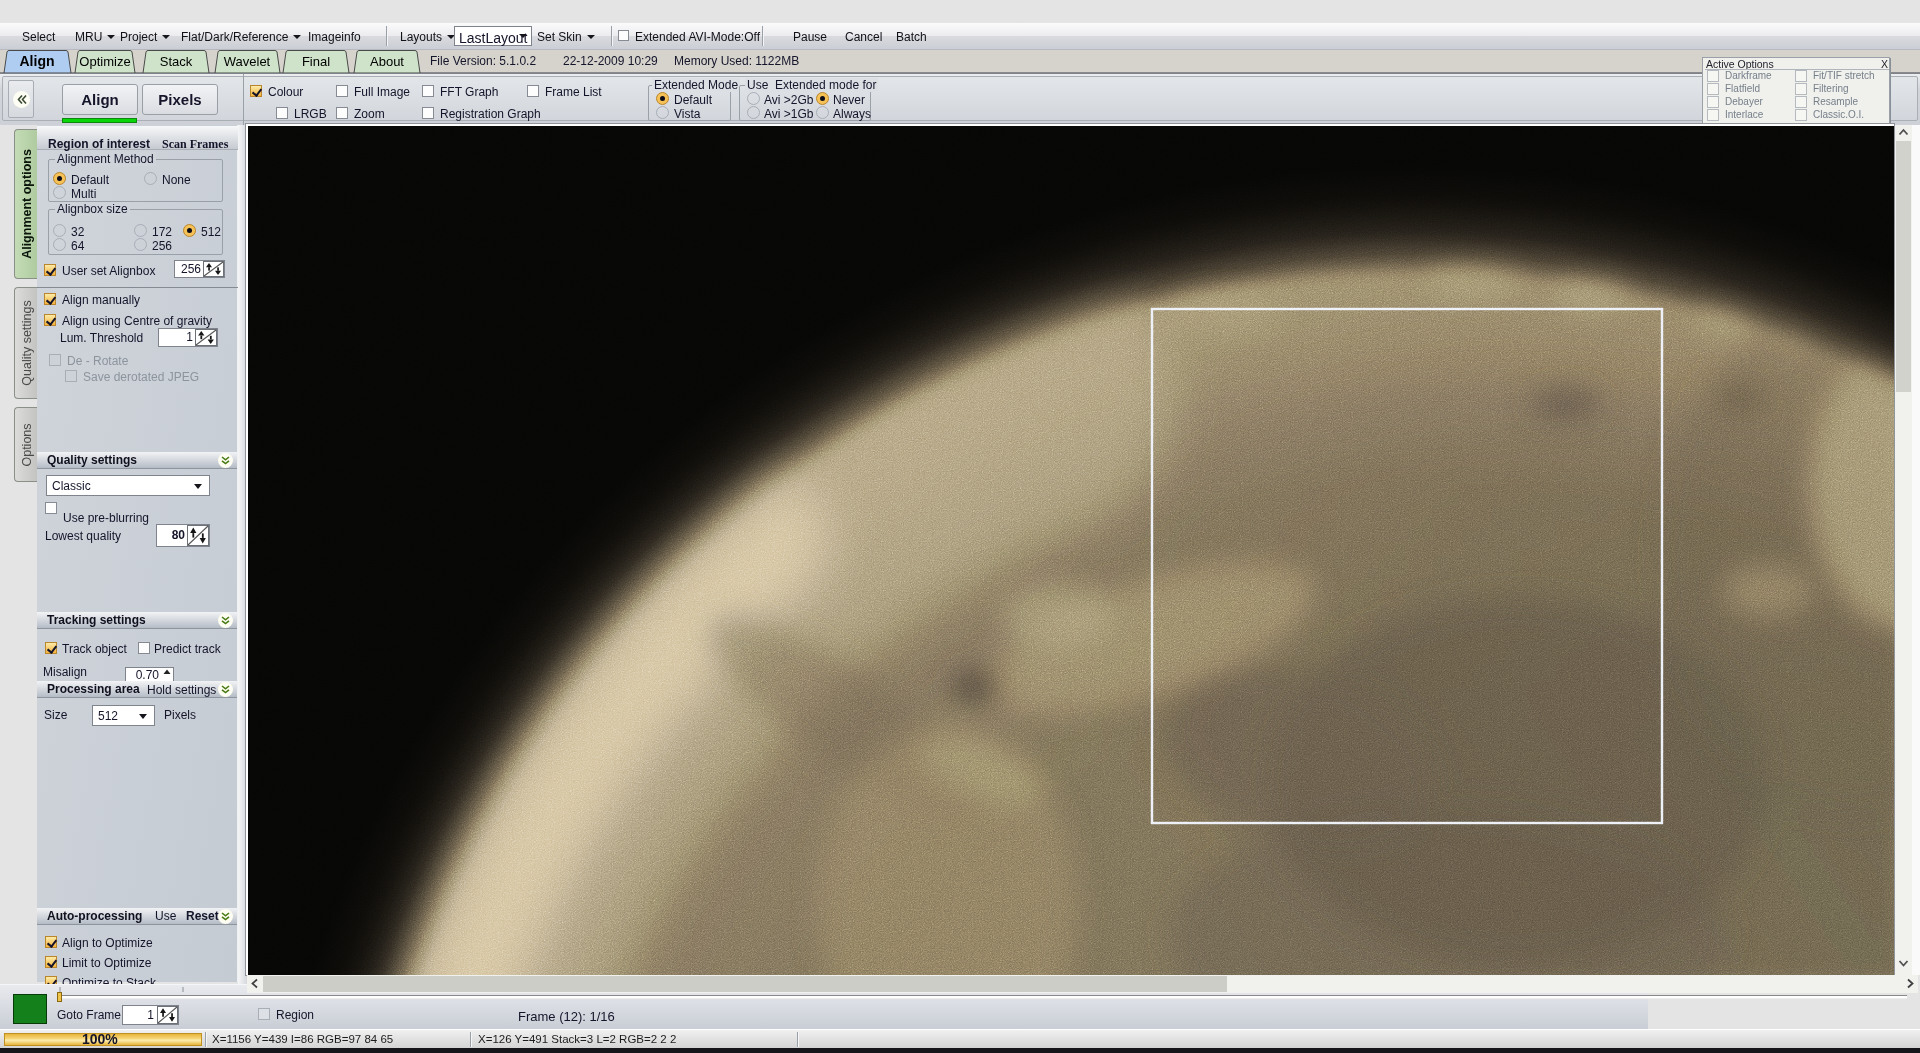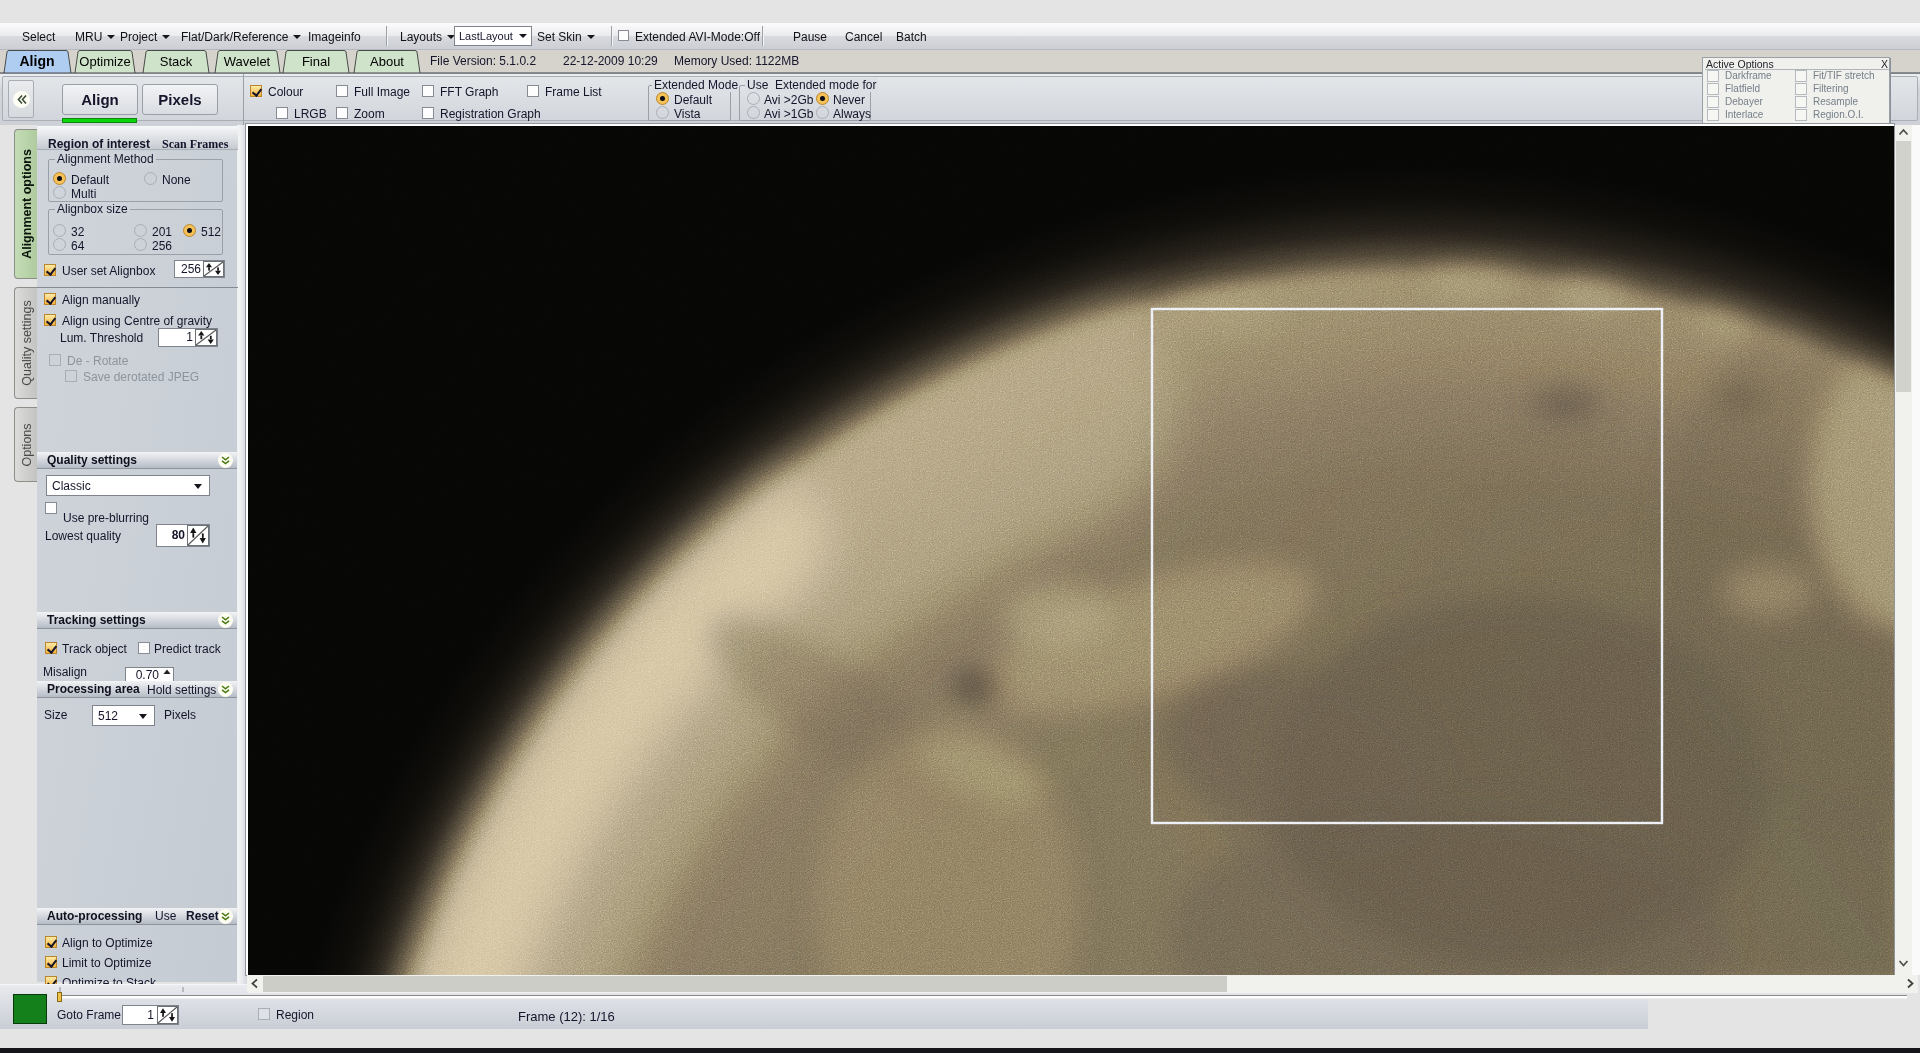--- a/index.html
+++ b/index.html
@@ -79,21 +79,21 @@
 
   <div id="menubar">
     <div class="mitem" style="left:22px">Select</div>
     <div class="mitem" style="left:75px">MRU<span class="darr"></span></div>
     <div class="mitem" style="left:120px">Project<span class="darr"></span></div>
     <div class="mitem" style="left:181px">Flat/Dark/Reference<span class="darr"></span></div>
     <div class="mitem" style="left:308px">Imageinfo</div>
     <div class="msep" style="left:386px"></div>
     <div class="mitem" style="left:400px">Layouts<span class="darr"></span></div>
     <div class="abs" style="left:454px;top:3px;width:78px;height:20px;background:#fff;border:1px solid #7f848c;">
-      <span style="position:absolute;left:4px;top:3px;font-size:11px;">LastLayout</span>
+      <span style="position:absolute;left:4px;top:3px;font-size:14px;">LastLayout</span>
       <span class="darr" style="position:absolute;right:4px;top:8px;"></span>
     </div>
     <div class="mitem" style="left:537px">Set Skin<span class="darr"></span></div>
     <div class="msep" style="left:611px"></div>
     <div class="cb" style="left:618px;top:7px;width:11px;height:11px;"></div>
     <div class="mitem" style="left:635px">Extended AVI-Mode:Off</div>
     <div class="msep" style="left:762px"></div>
     <div class="mitem" style="left:793px">Pause</div>
     <div class="mitem" style="left:845px">Cancel</div>
     <div class="mitem" style="left:896px">Batch</div>
@@ -182,21 +182,21 @@
       <div class="lbl" style="left:22px;top:38px">Debayer</div>
     <div class="cb" style="left:4px;top:51px;width:12px;height:12px;background:#f6f6f3;border-color:#b4bac0;"></div>
       <div class="lbl" style="left:22px;top:51px">Interlace</div>
     <div class="cb" style="left:92px;top:12px;width:12px;height:12px;background:#f6f6f3;border-color:#b4bac0;"></div>
       <div class="lbl" style="left:110px;top:12px">Fit/TIF stretch</div>
     <div class="cb" style="left:92px;top:25px;width:12px;height:12px;background:#f6f6f3;border-color:#b4bac0;"></div>
       <div class="lbl" style="left:110px;top:25px">Filtering</div>
     <div class="cb" style="left:92px;top:38px;width:12px;height:12px;background:#f6f6f3;border-color:#b4bac0;"></div>
       <div class="lbl" style="left:110px;top:38px">Resample</div>
     <div class="cb" style="left:92px;top:51px;width:12px;height:12px;background:#f6f6f3;border-color:#b4bac0;"></div>
-      <div class="lbl" style="left:110px;top:51px">Region.O.I.</div>
+      <div class="lbl" style="left:110px;top:51px">Classic.O.I.</div>
   </div>
 
   <div class="vtab" style="top:129px;height:150px;background:linear-gradient(90deg,#c4dcb6,#aeca9e);">
     <span style="font-weight:bold;color:#0a140a;">Alignment options</span>
     </div>
   <div class="vtab" style="top:287px;height:112px;background:linear-gradient(90deg,#dcdcda,#c2c2c0);">
     <span style="color:#4a4a4a;">Quality settings</span>
     </div>
   <div class="vtab" style="top:407px;height:75px;background:linear-gradient(90deg,#dcdcda,#c2c2c0);">
     <span style="color:#4a4a4a;">Options</span>
@@ -217,21 +217,21 @@
     <div class="rd" style="left:16px;top:61px;"></div>
       <div class="lbl" style="left:34px;top:62px;">Multi</div>
 
     <div class="grp" style="left:11px;top:84px;width:175px;height:46px;"></div>
     <div class="lbl" style="left:18px;top:77px;background:#cfd4da;padding:0 2px;">Alignbox size</div>
     <div class="rd" style="left:16px;top:99px;"></div>
       <div class="lbl" style="left:34px;top:100px;">32</div>
     <div class="rd" style="left:16px;top:113px;"></div>
       <div class="lbl" style="left:34px;top:114px;">64</div>
     <div class="rd" style="left:97px;top:99px;"></div>
-      <div class="lbl" style="left:115px;top:100px;">201</div>
+      <div class="lbl" style="left:115px;top:100px;">172</div>
     <div class="rd" style="left:97px;top:113px;"></div>
       <div class="lbl" style="left:115px;top:114px;">256</div>
     <div class="rd on" style="left:146px;top:99px;"></div>
       <div class="lbl" style="left:164px;top:100px;">512</div>
 
     <div class="cb on" style="left:7px;top:139px;"></div>
       <div class="lbl" style="left:25px;top:139px;">User set Alignbox</div>
     <div class="spin" style="left:137px;top:135px;width:51px;height:18px;">
         <span class="val" style="right:23px;">256</span>
         <svg style="position:absolute;right:0;top:0;" width="21" height="16" viewBox="0 0 21 16">
@@ -485,15 +485,24 @@
           <rect x="5.2" y="7.0" width="1.7" height="3.8" fill="#151515"></rect>
           <path d="M12.0 11.0 L18.0 11.0 L15.0 15.8 Z" fill="#151515"></path>
           <rect x="14.2" y="7.2" width="1.7" height="3.8" fill="#151515"></rect>
         </svg>
       </div>
     <div class="cb" style="left:258px;top:23px;background:#dde0e5;border-color:#a8aeb6;"></div>
     <div class="lbl" style="left:276px;top:23px">Region</div>
     <div class="lbl" style="left:518px;top:24px;font-size:13px;">Frame (12): 1/16</div>
   </div>
 
+  <div id="statusbar">
+    <div class="abs" style="left:4px;top:3px;width:198px;height:13px;background:linear-gradient(#e8b53c,#f7d97c 45%,#fdeeb2 55%,#e8b53c);border:1px solid #c09020;"></div>
+    <div class="abs" style="left:82px;top:1px;font-weight:bold;font-size:14px;">100%</div>
+    <div class="ssep" style="left:205px"></div>
+    <div class="lbl" style="left:212px;top:3px;color:#1c1c1c;font-size:11.5px;">X=1156 Y=439 I=86 RGB=97 84 65</div>
+    <div class="ssep" style="left:470px"></div>
+    <div class="lbl" style="left:478px;top:3px;color:#1c1c1c;font-size:11.5px;">X=126 Y=491 Stack=3 L=2 RGB=2 2 2</div>
+    <div class="ssep" style="left:797px"></div>
+  </div>
   <div id="bottomedge"></div>
 
 </div>
 
 </body></html>

